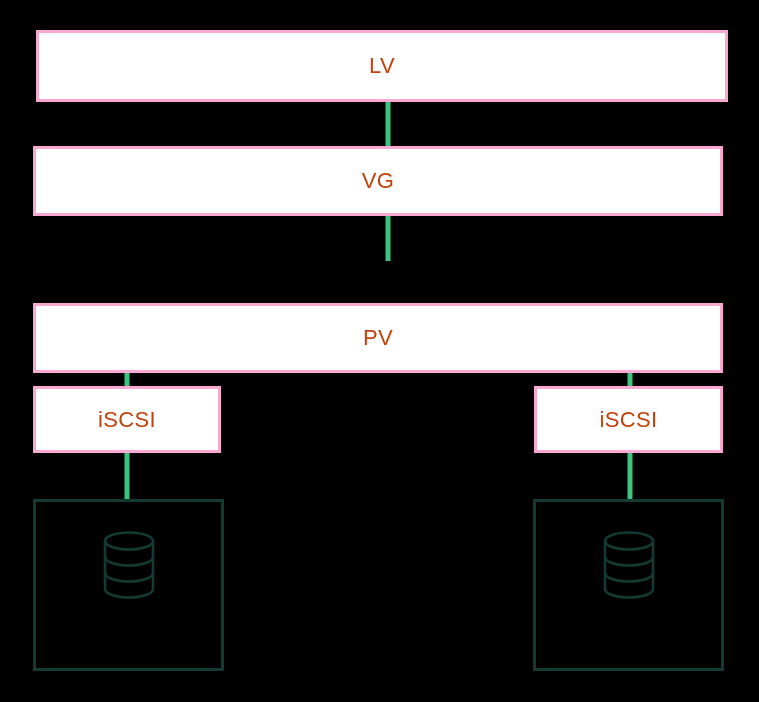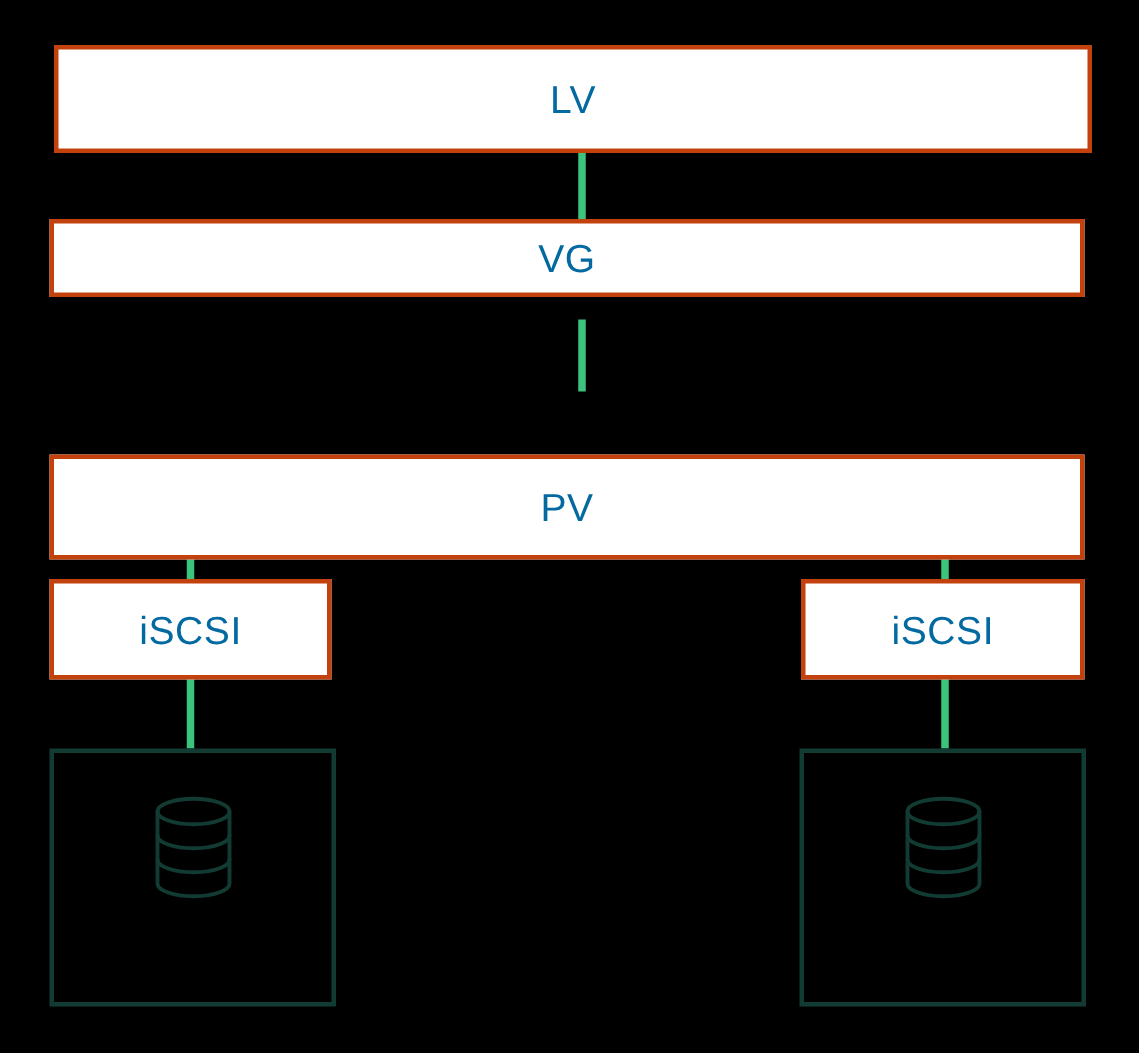--- a/index.html
+++ b/index.html
@@ -26,33 +26,33 @@
     width: 759px;
     height: 702px;
     pointer-events: none;
   }
 
   
   .layer-box {
     position: absolute;
     box-sizing: border-box;
     background: #ffffff;
-    border: 3px solid #c2410c;
+    border: 3px solid #f9a8d4;
     display: flex;
     align-items: center;
     justify-content: center;
-    color: #0369a1;
-    font-size: 26px;
+    color: #c2410c;
+    font-size: 22px;
     font-weight: 400;
     letter-spacing: 0.4px;
     line-height: 1;
   }
 
   .node-lv { left: 36px;  top: 30px;  width: 692px; height: 72px; }
-  .node-vg { left: 33px;  top: 146px; width: 690px; height: 52px; }
+  .node-vg { left: 33px;  top: 146px; width: 690px; height: 70px; }
   .node-pv { left: 33px;  top: 259px; width: 690px; height: 70px; margin-top: 44px; }
 
   .node-iscsi-left  { left: 33px;  top: 386px; width: 188px; height: 67px; }
   .node-iscsi-right { left: 534px; top: 386px; width: 189px; height: 67px; }
 
   
   .storage-box {
     position: absolute;
     box-sizing: border-box;
     background: #000000;

